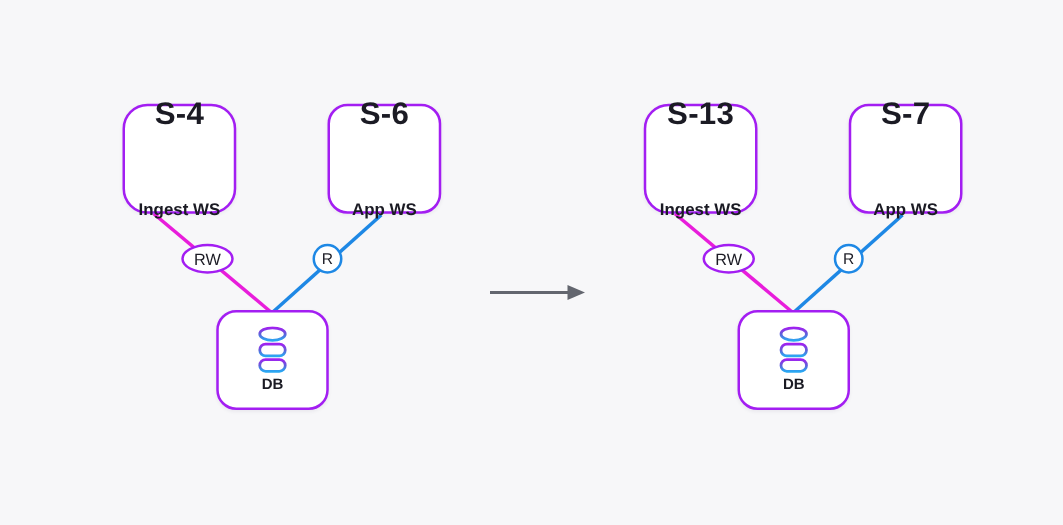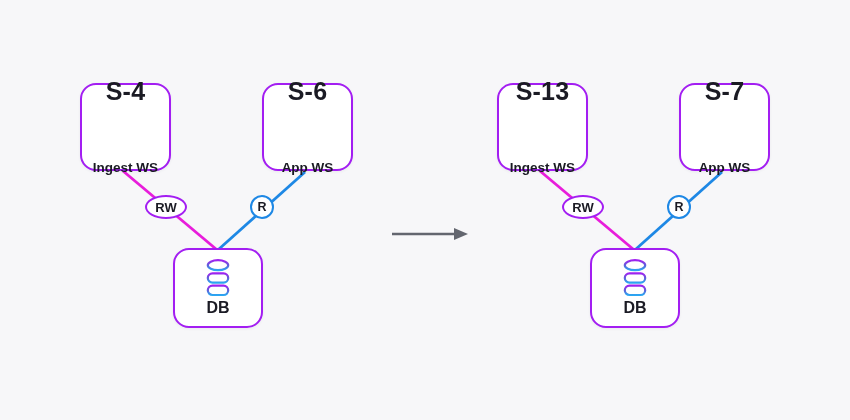--- a/index.html
+++ b/index.html
@@ -16,31 +16,31 @@
   .diagram.after{left:497px;}
 
   .edges{position:absolute;left:0;top:0;width:273px;height:245px;overflow:visible;}
   .edge-write{stroke:var(--magenta);stroke-width:2.8;}
   .edge-read{stroke:var(--blue);stroke-width:2.8;}
 
   .node{position:absolute;background:var(--nodebg);border:2.5px solid var(--purple);
         border-radius:16px;display:flex;flex-direction:column;align-items:center;
         justify-content:center;box-shadow:0 1px 3px rgba(40,20,70,.06);}
   .node.top{width:91px;height:88px;top:0;gap:9px;}
-  .node.ingest{left:0;}
+  .node.ingest{left:18px;border-radius:20px;}
   .node.app{left:182px;}
   .node.db{left:93px;top:165px;width:90px;height:80px;gap:2px;}
 
   .node-title{font-size:25px;font-weight:800;letter-spacing:.2px;line-height:1;}
   .node-subtitle{font-size:13.5px;font-weight:600;line-height:1;margin-top:48px;}
-  .db-label{font-size:16px;font-weight:600;line-height:1.1;}
+  .db-label{font-size:12px;font-weight:600;line-height:1.1;}
   .db-icon{display:block;}
 
   .badge{position:absolute;background:#fff;display:flex;align-items:center;
-         justify-content:center;font-weight:700;z-index:3;}
+         justify-content:center;font-weight:400;z-index:3;}
   .badge.rw{left:65px;top:112px;width:42px;height:24px;border:2.5px solid var(--purple);
             border-radius:50%;font-size:13px;}
   .badge.r{left:170px;top:112px;width:24px;height:24px;border:2.5px solid var(--blue);
            border-radius:50%;font-size:12.5px;}
 
   .transition-arrow{position:absolute;left:390px;top:226px;}
   .transition-arrow line{stroke:var(--arrow);stroke-width:2.4;}
   .transition-arrow polygon{fill:var(--arrow);}
 </style>
 </head>

